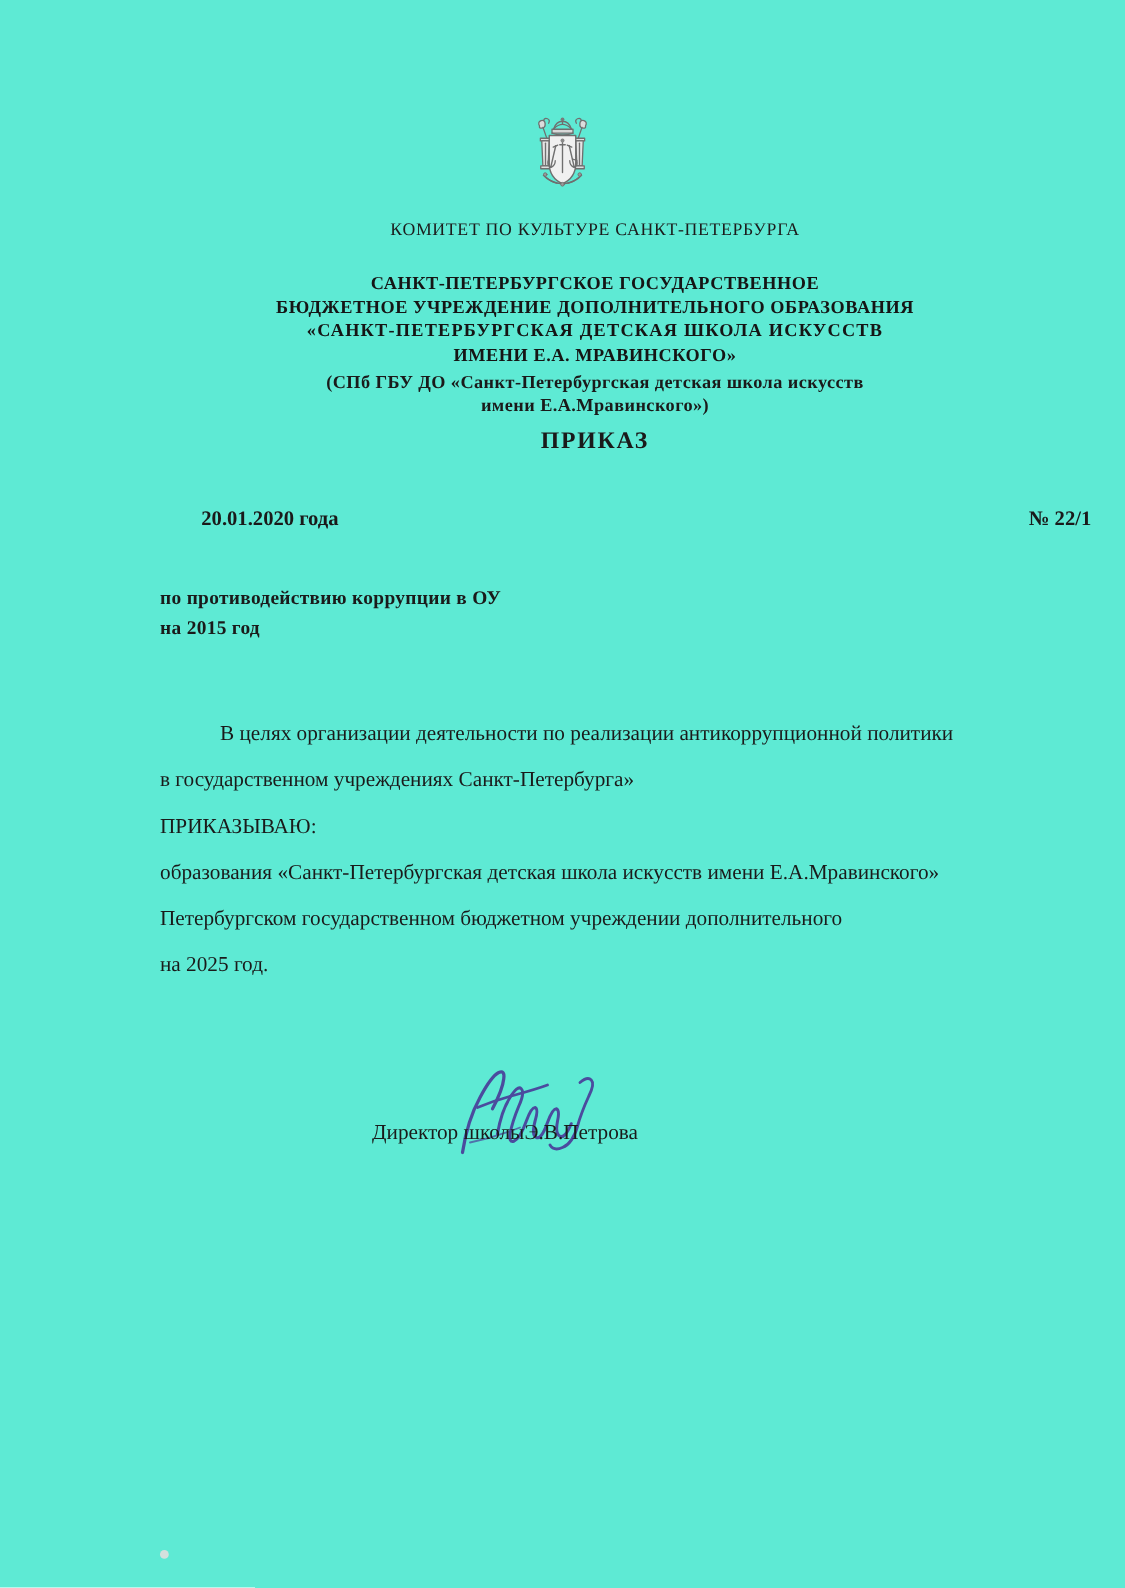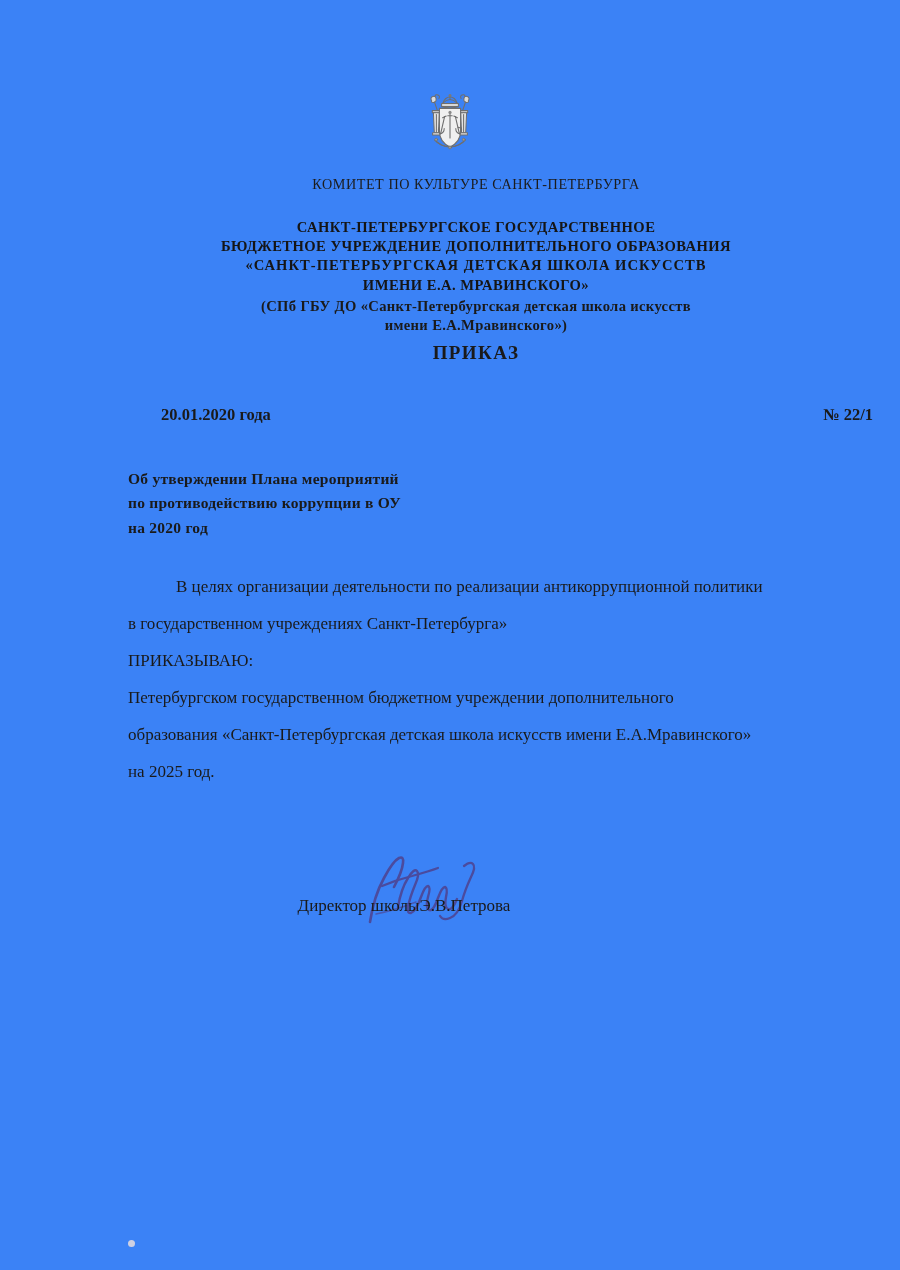--- a/index.html
+++ b/index.html
@@ -6,21 +6,21 @@
   html, body {
     margin: 0;
     padding: 0;
     background: #ffffff;
   }
   .page {
     position: relative;
     width: 900px;
     height: 1270px;
     margin: 0 auto;
-    background: #3b82f6;
+    background: #5eead4;
     overflow: hidden;
     font-family: "Liberation Serif", "DejaVu Serif", serif;
     color: #1a1a1a;
   }
 
   
   .emblem-wrap {
     position: absolute;
     top: 86px;
     left: 0;
@@ -224,31 +224,30 @@
   </div>
 
   <div class="doc-type">ПРИКАЗ</div>
 
   <div class="meta-row">
     <span>20.01.2020 года</span>
     <span>№ 22/1</span>
   </div>
 
   <div class="subject">
-    <div>Об утверждении Плана мероприятий</div>
     <div>по противодействию коррупции в ОУ</div>
-    <div>на 2020 год</div>
+    <div>на 2015 год</div>
   </div>
 
   <div class="body-text">
     <p class="indent">В целях организации деятельности по реализации антикоррупционной политики</p>
     <p>в государственном учреждениях Санкт-Петербурга»</p>
     <p>ПРИКАЗЫВАЮ:</p>
+    <p>образования  «Санкт-Петербургская детская школа искусств имени Е.А.Мравинского»</p>
     <p>Петербургском  государственном бюджетном учреждении дополнительного</p>
-    <p>образования  «Санкт-Петербургская детская школа искусств имени Е.А.Мравинского»</p>
     <p>на 2025 год.</p>
   </div>
 
   <div class="signature-ink">
     <svg width="200" height="100" viewBox="0 0 200 100" aria-hidden="true">
       <g fill="none" stroke="#4b4b9e" stroke-linecap="round" stroke-linejoin="round">
         <path d="M18 86 q4 -26 14 -44 q9 -17 15 -20 q5 -2 4 5 q-1 9 -9 24" stroke-width="2.6"></path>
         <path d="M30 50 q14 -6 30 -10 q18 -5 26 -8" stroke-width="2.2"></path>
         <path d="M46 71 q3 -18 10 -29 q6 -10 9 -7 q3 3 -2 14 q-5 12 -7 22 q-1 7 3 6 q5 -2 10 -16 q4 -11 7 -11 q3 1 0 11 q-3 11 1 13 q4 2 9 -12 q4 -11 7 -11 q3 1 1 10 q-2 10 2 12 q4 2 9 -10" stroke-width="2.4"></path>
         <path d="M112 30 q6 -5 9 -2 q3 3 -2 13 q-6 13 -9 24 q-4 14 -12 17 q-7 3 -10 -2" stroke-width="2.3"></path>

